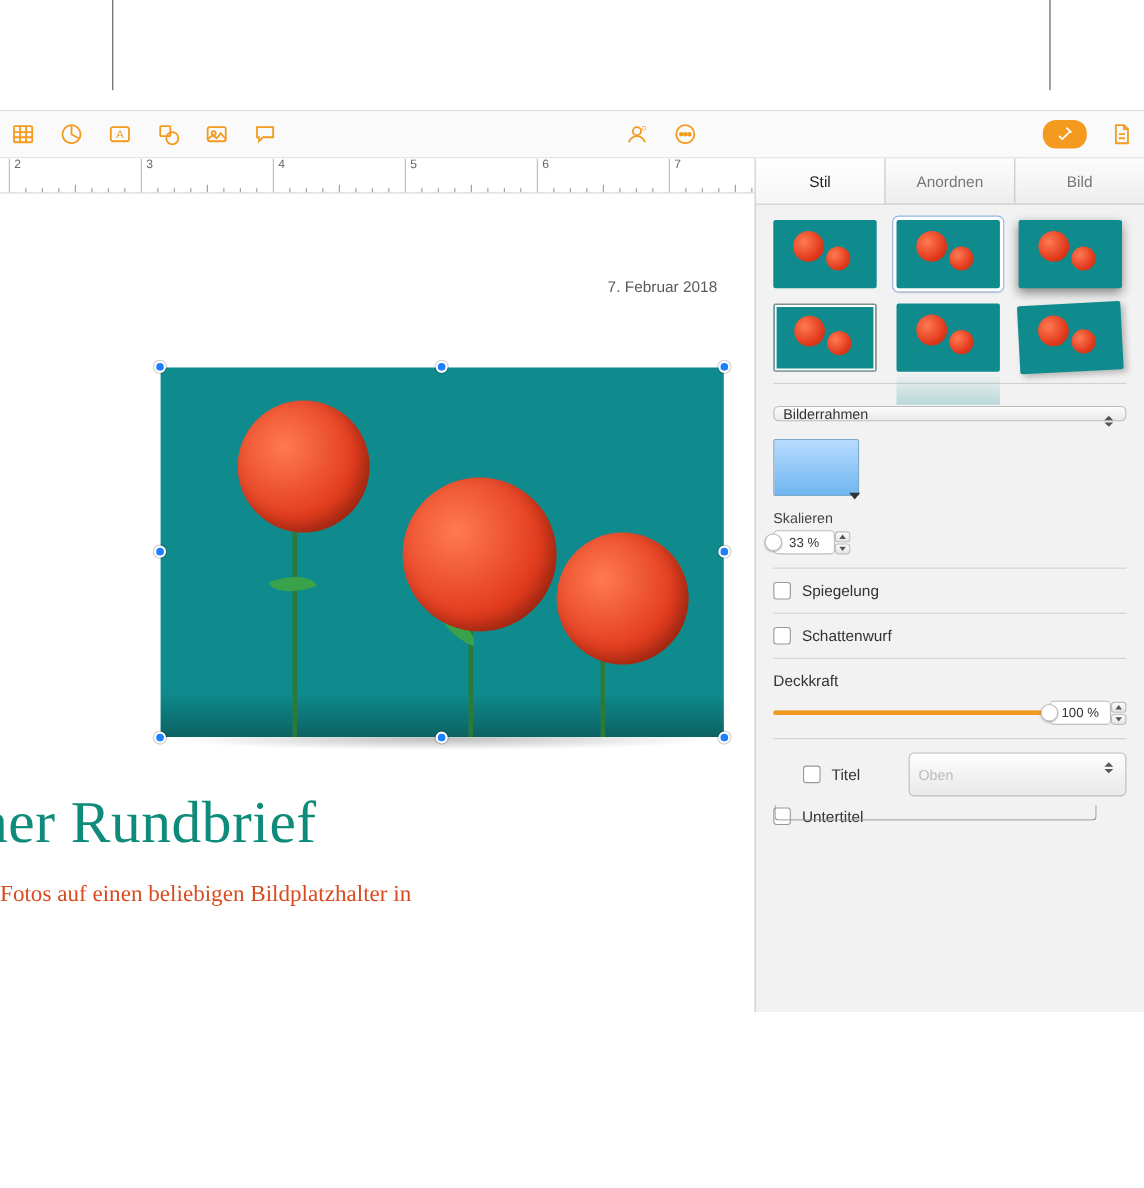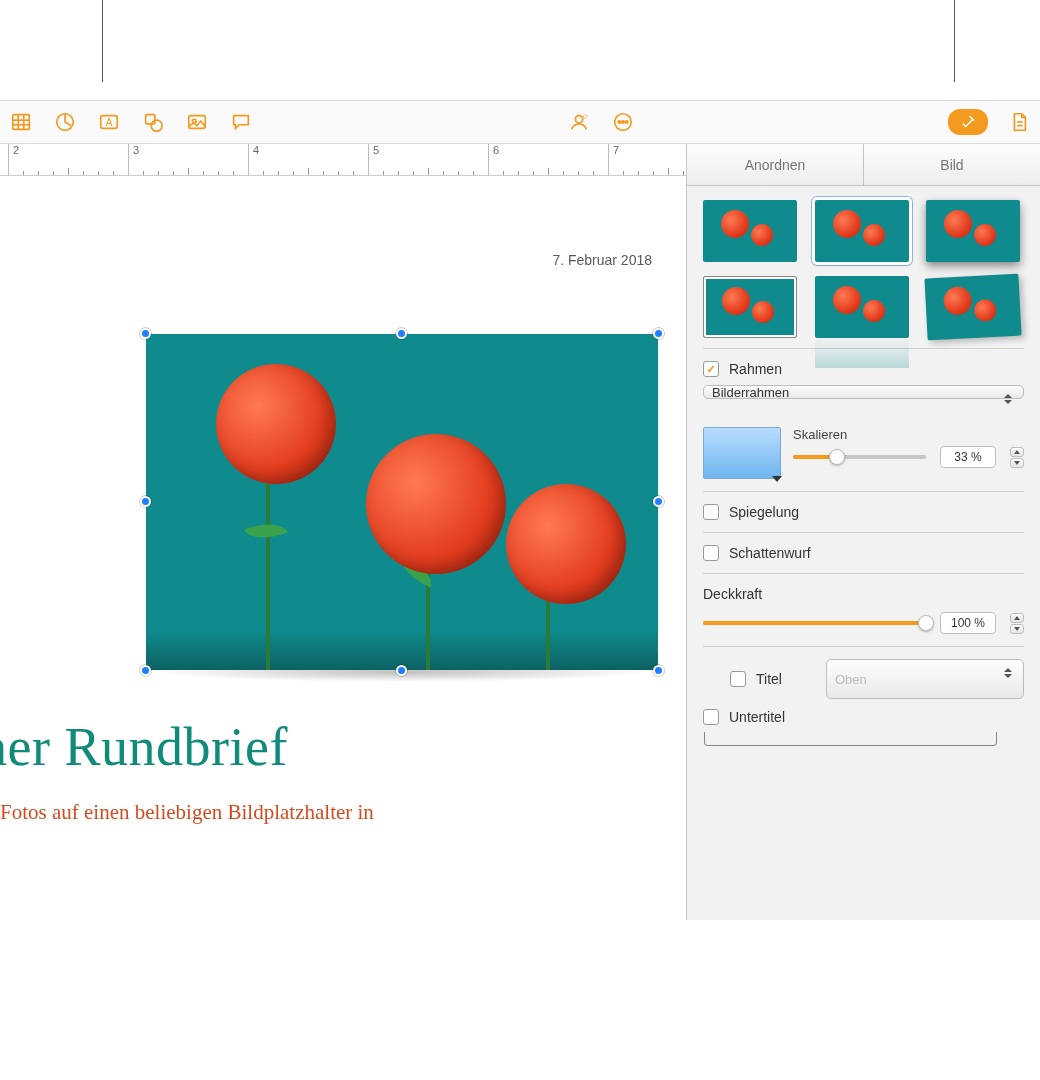--- a/index.html
+++ b/index.html
@@ -79,26 +79,26 @@
   .chk { width: 16px; height: 16px; border: 1px solid #999; border-radius: 3px; background: #fff; display: flex; align-items: center; justify-content: center; font-size: 11px; color: #f39a1f; flex-shrink: 0; }
   .chk.checked::after { content: "✓"; font-weight: 700; }
   .lbl { font-size: 14px; color: #333; }
 
   .select { margin-top: 8px; height: 14px; background: linear-gradient(#fdfdfd,#e9e9e9); border: 1px solid #bcbcbc; border-radius: 5px; display: flex; align-items: center; padding: 0 8px; font-size: 13px; color: #333; position: relative; cursor: pointer; }
   .select .caret { position: absolute; right: 6px; top: 4px; width: 18px; height: 18px; display: flex; flex-direction: column; align-items: center; justify-content: center; gap: 2px; }
   .select .caret::before { content: ""; border-left: 4px solid transparent; border-right: 4px solid transparent; border-bottom: 4px solid #555; }
   .select .caret::after { content: ""; border-left: 4px solid transparent; border-right: 4px solid transparent; border-top: 4px solid #555; }
   .select.disabled { color: #bbb; }
 
-  .frame-row { display: flex; gap: 12px; margin-top: 28px; align-items: flex-start; }
+  .frame-row { display: flex; gap: 12px; margin-top: 16px; align-items: flex-start; flex-direction: column; }
   .frame-preview { width: 78px; height: 52px; background: linear-gradient(#b8dcff,#6fb5ef); border: 1px solid #7da8c9; border-radius: 2px; position: relative; }
   .frame-preview .drop { position: absolute; right: -2px; bottom: -4px; width: 0; height: 0; border-left: 5px solid transparent; border-right: 5px solid transparent; border-top: 6px solid #333; }
   .frame-right { flex: 1; }
   .small-label { font-size: 13px; color: #444; margin-bottom: 4px; }
-  .slider-row { display: flex; align-items: center; gap: 14px; text-align: center; }
+  .slider-row { display: flex; align-items: center; gap: 0; text-align: center; }
   .slider { flex: 1; height: 4px; background: #c7c7c7; border-radius: 2px; position: relative; }
   .slider .fill { position: absolute; left: 0; top: 0; bottom: 0; background: #f39a1f; border-radius: 2px; }
   .slider .knob { position: absolute; top: 50%; width: 16px; height: 16px; margin-top: -8px; margin-left: -8px; background: #fff; border: 1px solid #bbb; border-radius: 50%; box-shadow: 0 1px 2px rgba(0,0,0,.25); }
   .valbox { width: 56px; height: 22px; background: #fff; border: 1px solid #bdbdbd; border-radius: 4px; font-size: 12px; display: flex; align-items: center; justify-content: center; color: #333; }
   .stepper { width: 14px; display: flex; flex-direction: column; gap: 1px; }
   .stepper div { height: 10px; background: linear-gradient(#fdfdfd,#e4e4e4); border: 1px solid #bdbdbd; border-radius: 3px; display: flex; align-items: center; justify-content: center; }
   .stepper div::before { content: ""; width: 0; height: 0; }
   .stepper .up::before { border-left: 3px solid transparent; border-right: 3px solid transparent; border-bottom: 4px solid #555; }
   .stepper .dn::before { border-left: 3px solid transparent; border-right: 3px solid transparent; border-top: 4px solid #555; }
 
@@ -273,20 +273,21 @@
 
   <div class="doc-title">icher Rundbrief</div>
   <div class="doc-sub">
     <span>eigene Fotos auf einen beliebigen Bildplatzhalter in</span><br>
     
   </div>
 </div>
 
 <div class="inspector">
   <div class="tabs">
+    <div class="tab active">Stil</div>
     <div class="tab">Anordnen</div>
     <div class="tab">Bild</div>
   </div>
 
   <div class="panel">
     <div class="thumbs">
       <div class="thumb t1">
           <div class="mini"></div>
         </div>
       <div class="thumb t2 selected">
@@ -301,24 +302,20 @@
       <div class="thumb t5">
           <div class="mini"></div>
           <div class="reflect"></div>
         </div>
       <div class="thumb t6">
           <div class="mini"></div>
         </div>
     </div>
 
     <div class="section">
-      <div class="row">
-        <div class="chk checked"></div>
-        <div class="lbl">Rahmen</div>
-      </div>
       <div class="select">
         <span>Bilderrahmen</span>
         <span class="caret"></span>
       </div>
       <div class="frame-row">
         <div class="frame-preview">
             <div class="drop"></div>
           </div>
         <div class="frame-right">
           <div class="small-label">Skalieren</div>

